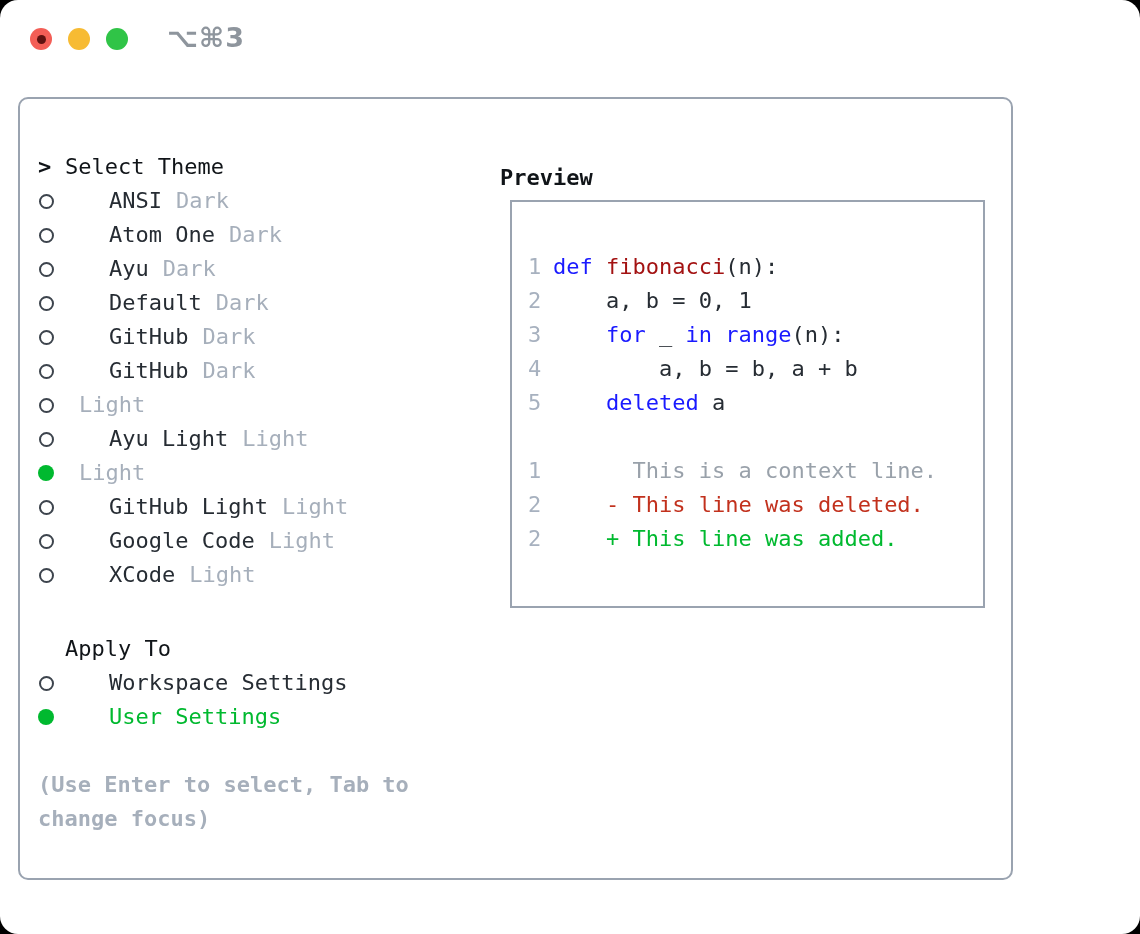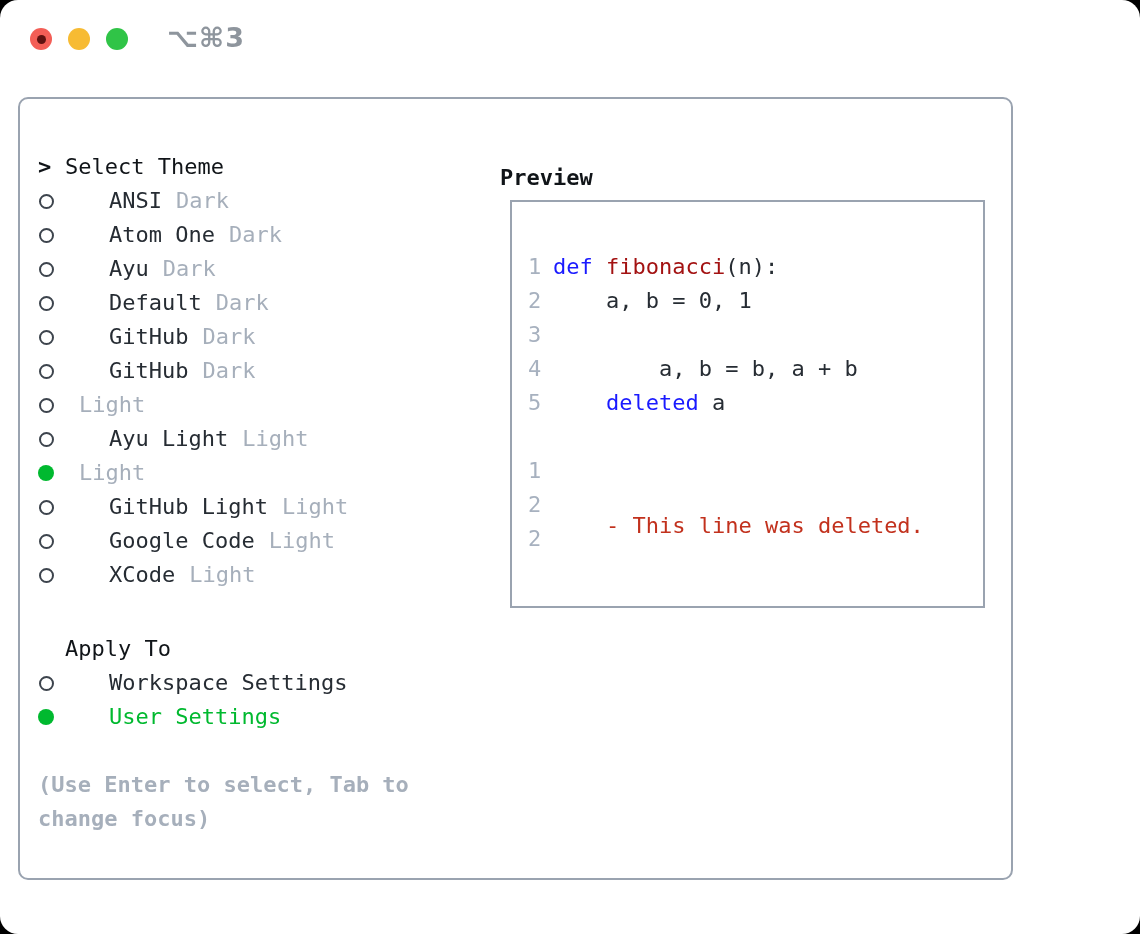--- a/index.html
+++ b/index.html
@@ -49,21 +49,21 @@
                  font-size:22px;font-weight:700;color:var(--heading);}
   .preview-box{position:absolute;left:490px;top:101px;width:475px;height:408px;box-sizing:border-box;
                border:2px solid var(--panel-border);padding:48px 0 0 16px;overflow:hidden;}
   .code-row{display:flex;height:34px;line-height:34px;font-size:22px;}
   .ln{flex:0 0 14px;margin-right:11px;color:var(--line-number);}
   .codeline{white-space:pre;color:var(--text-dark);text-align:right;}
   .tok-plain{color:var(--text-dark);}
   .tok-keyword{color:var(--keyword-blue);}
   .tok-function{color:var(--function-red);}
   .diff-context{color:var(--context-gray);}
-  .diff-deleted{color:var(--deleted-red);margin-top:21px;}
+  .diff-deleted{color:var(--deleted-red);}
   .diff-added{color:var(--added-green);}
 </style>
 </head>
 <body>
 
 <div class="window">
 
   <div class="lights">
     <span class="light red">
         <span class="dot"></span>
@@ -116,39 +116,42 @@
           <div class="code-row">
             <span class="ln">1</span>
             <span class="codeline"><span class="tok-keyword">def</span><span class="tok-plain"> </span><span class="tok-function">fibonacci</span><span class="tok-plain">(n):</span></span>
           </div>
           <div class="code-row">
             <span class="ln">2</span>
             <span class="codeline"><span class="tok-plain">    a, b = 0, 1</span></span>
           </div>
           <div class="code-row">
             <span class="ln">3</span>
+            <span class="codeline"><span class="tok-plain">    </span><span class="tok-keyword">for</span><span class="tok-plain"> _ </span><span class="tok-keyword">in</span><span class="tok-plain"> </span><span class="tok-keyword">range</span><span class="tok-plain">(n):</span></span>
           </div>
           <div class="code-row">
             <span class="ln">4</span>
             <span class="codeline"><span class="tok-plain">        a, b = b, a + b</span></span>
           </div>
           <div class="code-row">
             <span class="ln">5</span>
             <span class="codeline"><span class="tok-plain">    </span><span class="tok-keyword">deleted</span><span class="tok-plain"> a</span></span>
           </div>
         </div>
       <div class="code-row"></div>
       <div id="diff-lines">
           <div class="code-row">
             <span class="ln">1</span>
+            <span class="codeline diff-context">      This is a context line.</span>
           </div>
           <div class="code-row">
             <span class="ln">2</span>
             <span class="codeline diff-deleted">    - This line was deleted.</span>
           </div>
           <div class="code-row">
             <span class="ln">2</span>
+            <span class="codeline diff-added">    + This line was added.</span>
           </div>
         </div>
     </div>
 
   </div>
 </div>
 
 </body></html>

